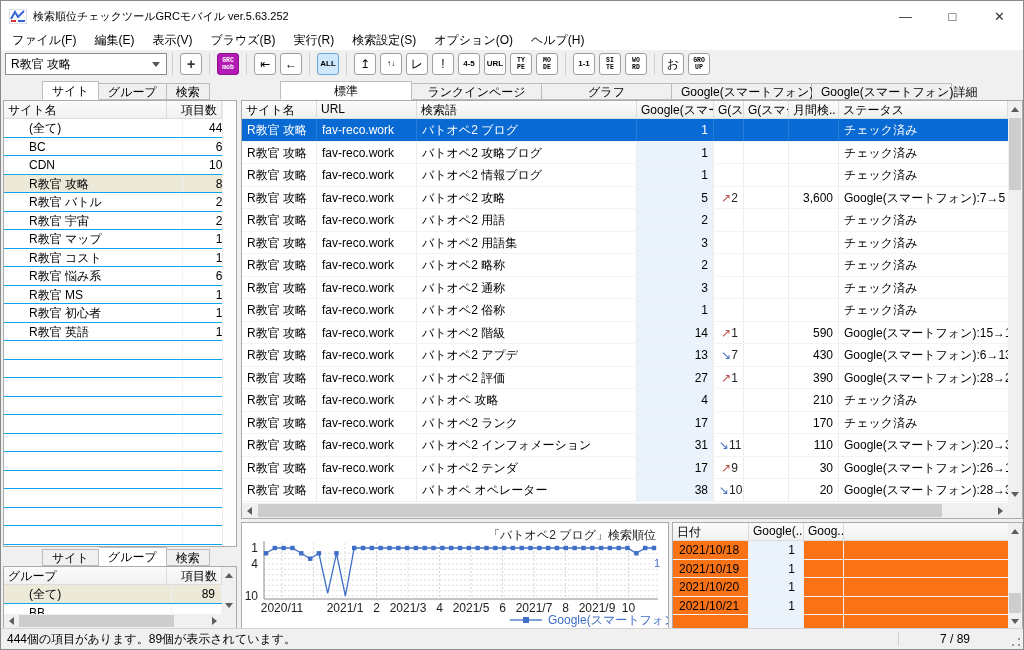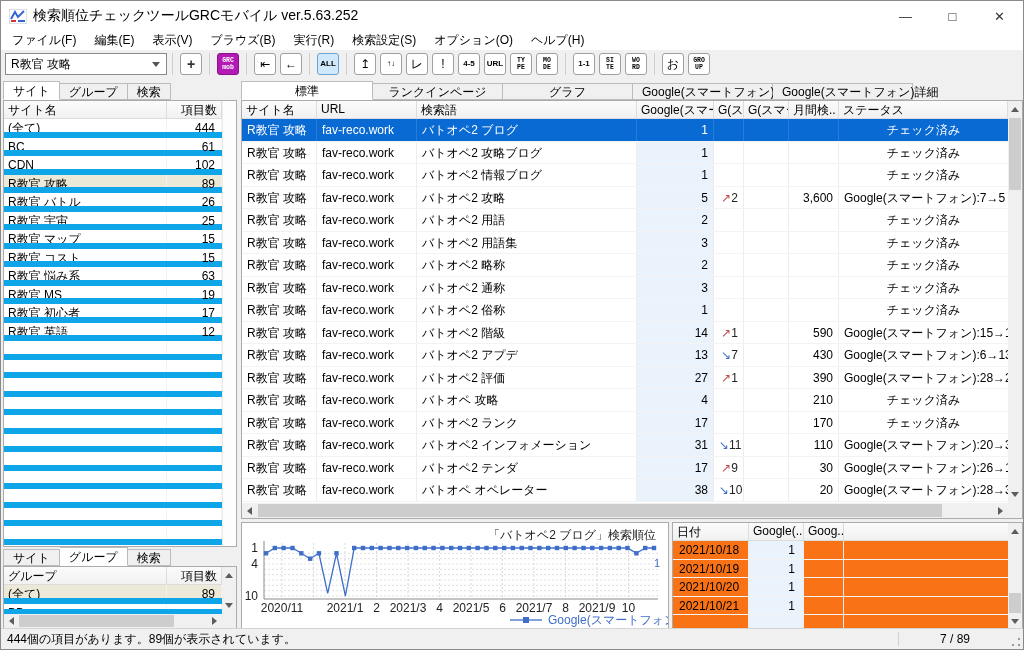--- a/index.html
+++ b/index.html
@@ -5,21 +5,21 @@
   * { box-sizing: border-box; margin: 0; padding: 0; }
   html,body { background:#d8d8d8; }
   .window {
     position:relative; width:1024px; height:650px; background:#f0f0f0;
     border:1px solid #8a8a8a; overflow:hidden;
     font-family:"Liberation Sans","DejaVu Sans",sans-serif; font-size:12px; color:#000;
   }
   
   .titlebar { position:absolute; top:0; left:0; right:0; height:30px; background:#fff; display:flex; align-items:center; padding-left:8px; }
   .app-icon { width:18px; height:15px; margin-right:6px; }
-  .title { font-size:14px; color:#000; }
+  .title { font-size:11px; color:#000; }
   .win-controls { position:absolute; right:0; top:0; height:30px; display:flex; }
   .win-btn { width:47px; height:30px; display:flex; align-items:center; justify-content:center; font-size:13px; color:#333; }
   
   .menubar { position:absolute; top:30px; left:0; right:0; height:19px; background:#fff; display:flex; align-items:flex-start; padding-left:2px; }
   .menu-item { padding:0 9px; height:19px; line-height:19px; }
   
   .toolbar { position:absolute; top:49px; left:0; right:0; height:28px; background:#f0f0f0; display:flex; align-items:center; padding-left:4px; }
   .combo { width:162px; height:22px; background:#fff; border:1px solid #8a8a8a; display:flex; align-items:center; padding:0 5px; position:relative; }
   .combo-arrow { position:absolute; right:6px; top:8px; width:0; height:0; border-left:4px solid transparent; border-right:4px solid transparent; border-top:5px solid #555; }
   #toolbar-buttons { display:flex; align-items:center; }
@@ -29,32 +29,32 @@
             font-size:12px; line-height:1; margin:0 2px; cursor:default; }
   .tb-btn.sm { font-size:8px; font-weight:bold; letter-spacing:0; }
   .tb-btn.two div { font-size:6.5px; font-weight:bold; line-height:7px; font-family:"Liberation Mono","DejaVu Sans Mono",monospace; }
   .tb-btn.grc { background:#b31ab3; border-color:#8d118d; color:#fff; }
   .tb-btn.grc div { font-size:6.5px; font-weight:bold; line-height:7px; }
   .tb-btn.active { background:#cfe8fb; border-color:#6ba4d6; }
   .tb-btn.plus { font-size:14px; font-weight:bold; color:#333; }
   
   .tabstrip { display:flex; align-items:flex-end; height:19px; }
   .tab { height:17px; line-height:16px; padding:0 9px; background:#f0f0f0; border:1px solid #bcbcbc; border-left-width:0; text-align:center; white-space:nowrap; }
-  .tab:first-child { border-left-width:1px; }
+  .tab:first-child { border-left-width:1px;margin-left:39px; }
   .tab.active { height:19px; line-height:18px; background:#fff; border-bottom-color:#fff; position:relative; z-index:2; }
   
   .listbox { position:absolute; background:#fff; border:1px solid #ababab; overflow:hidden; }
   .lv-header { display:flex; height:18px; background:linear-gradient(#fbfbfb,#f1f1f1); border-bottom:1px solid #dcdcdc; }
   .lv-hcell { padding:1px 4px; border-right:1px solid #dcdcdc; overflow:hidden; white-space:nowrap; }
   .num { text-align:right; }
   
   #sidebar-top { position:absolute; left:2px; top:80px; width:234px; height:466px; }
   #sidebar-bottom { position:absolute; left:2px; top:546px; width:234px; height:82px; }
   .side-listbox { position:absolute; top:19px; left:0; right:0; bottom:0; }
-  .srow { display:flex; height:18.5px; line-height:18px; border-bottom:6px solid #0ea5e9; background:#fff; }
+  .srow { display:flex; height:18.5px; line-height:18px; border-bottom:1px solid #0ea5e9; background:#fff;padding-left:21px; }
   .srow.sel { background:#ece9d8; }
   .srow .sname { width:163px; padding:0 4px; border-right:1px solid #f2f2f2; overflow:hidden; white-space:nowrap; }
   .srow .scount { width:55px; padding:0 6px; text-align:right; border-right:1px solid #f2f2f2; }
   .srow.partial { height:11px; overflow:hidden; }
   .gutter-strip { position:absolute; top:0; right:0; width:14px; bottom:0; background:#fdfdfd; border-left:1px solid #ececec; }
   
   .sb { background:#f0f0f0; position:absolute; }
   .sb-arr { position:absolute; width:0; height:0; }
   .arr-up    { border-left:4px solid transparent; border-right:4px solid transparent; border-bottom:5px solid #5c5c5c; }
   .arr-down  { border-left:4px solid transparent; border-right:4px solid transparent; border-top:5px solid #5c5c5c; }
@@ -63,21 +63,21 @@
   .sb-thumb { position:absolute; background:#cdcdcd; }
   
   #main-tabs { position:absolute; left:240px; top:80px; height:19px; }
   #main-table { position:absolute; left:240px; top:99px; width:782px; height:419px; background:#fff; border:1px solid #ababab; }
   #main-header { position:absolute; top:0; left:0; right:14px; }
   #main-rows { position:absolute; top:18px; left:0; right:14px; bottom:15px; overflow:hidden; }
   .mrow { display:flex; height:22.5px; line-height:22px; border-bottom:1px solid #f3f3f3; background:#fff; }
   .mcell { padding:0 5px; border-right:1px solid #ededed; overflow:hidden; white-space:nowrap; }
   .c-site{width:75px;} .c-url{width:100px;} .c-kw{width:220px;}
   .c-rank{width:77px; background:#eaf3fb;} .c-chg{width:30px;} .c-g3{width:45px;}
-  .c-vol{width:50px;} .c-status{width:169px; border-right:none;text-align:center;}
+  .c-vol{width:50px;} .c-status{width:169px; border-right:none;}
   .mrow.sel { background:#0a6ad4; color:#fff; }
   .mrow.sel .mcell { border-right-color:rgba(255,255,255,.12); background:transparent; }
   .chg-up { color:#c0504d; } .chg-down { color:#4472c4; }
   .chg-num { color:#222; }
   
   #chart-panel { position:absolute; left:240px; top:521px; width:428px; height:108px; background:#fff; border:1px solid #ababab; }
   svg text { font-family:"Liberation Sans","DejaVu Sans",sans-serif; }
   #history-panel { position:absolute; left:671px; top:521px; width:351px; height:108px; background:#f97316; border:1px solid #ababab; }
   #hist-header { position:absolute; top:0; left:0; right:14px; }
   #hist-rows { position:absolute; top:18px; left:0; right:14px; bottom:0; }

